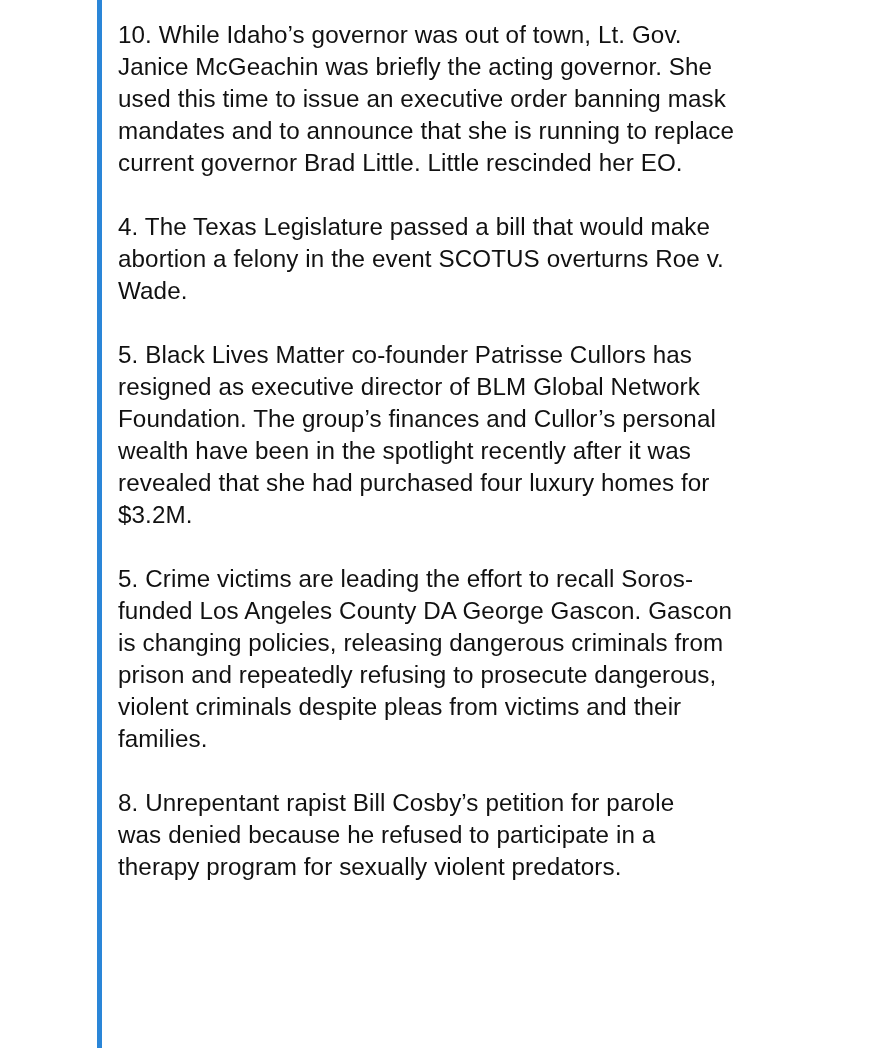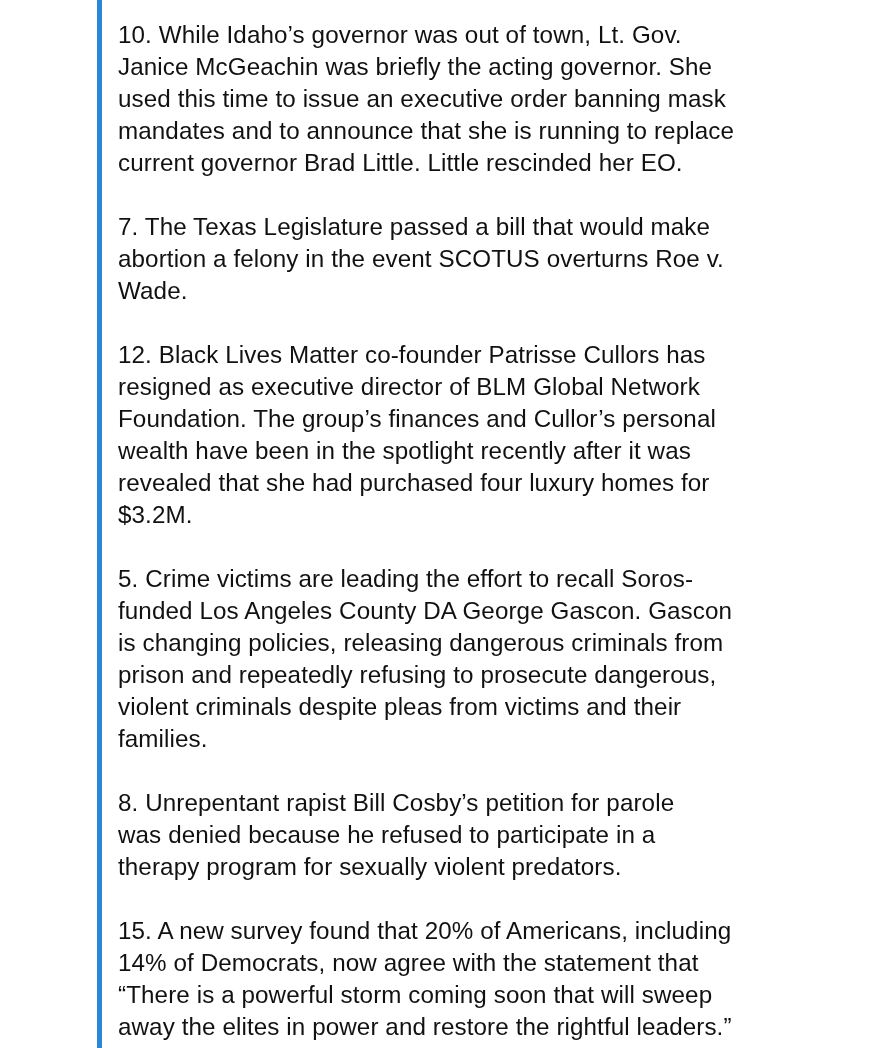--- a/index.html
+++ b/index.html
@@ -42,35 +42,31 @@
 <body style="background: rgb(255, 255, 255);">
 
 <div class="quote-bar" style="background: rgb(42, 134, 216);"></div>
 
 <div class="content" style="color: rgb(17, 17, 17);">
   <p class="item">10. While Idaho’s governor was out of town, Lt. Gov.
 Janice McGeachin was briefly the acting governor. She
 used this time to issue an executive order banning mask
 mandates and to announce that she is running to replace
 current governor Brad Little. Little rescinded her EO.</p>
-  <p class="item">7. The Texas Legislature passed a bill that would make
+  <p class="item">4. The Texas Legislature passed a bill that would make
 abortion a felony in the event SCOTUS overturns Roe v.
 Wade.</p>
-  <p class="item">12. Black Lives Matter co-founder Patrisse Cullors has
+  <p class="item">5. Black Lives Matter co-founder Patrisse Cullors has
 resigned as executive director of BLM Global Network
 Foundation. The group’s finances and Cullor’s personal
 wealth have been in the spotlight recently after it was
 revealed that she had purchased four luxury homes for
 $3.2M.</p>
   <p class="item">5. Crime victims are leading the effort to recall Soros-
 funded Los Angeles County DA George Gascon. Gascon
 is changing policies, releasing dangerous criminals from
 prison and repeatedly refusing to prosecute dangerous,
 violent criminals despite pleas from victims and their
 families.</p>
   <p class="item">8. Unrepentant rapist Bill Cosby’s petition for parole
 was denied because he refused to participate in a
 therapy program for sexually violent predators.</p>
-  <p class="item">15. A new survey found that 20% of Americans, including
-14% of Democrats, now agree with the statement that
-“There is a powerful storm coming soon that will sweep
-away the elites in power and restore the rightful leaders.”</p>
 </div>
 
 </body></html>

